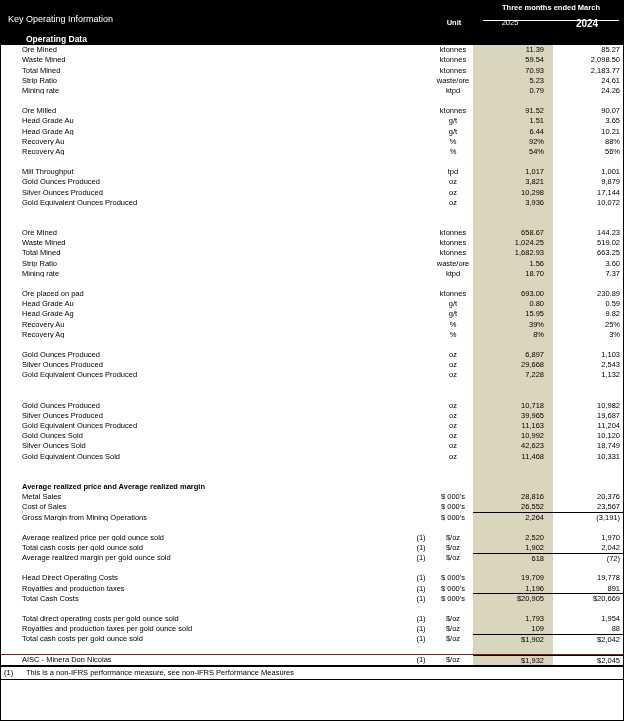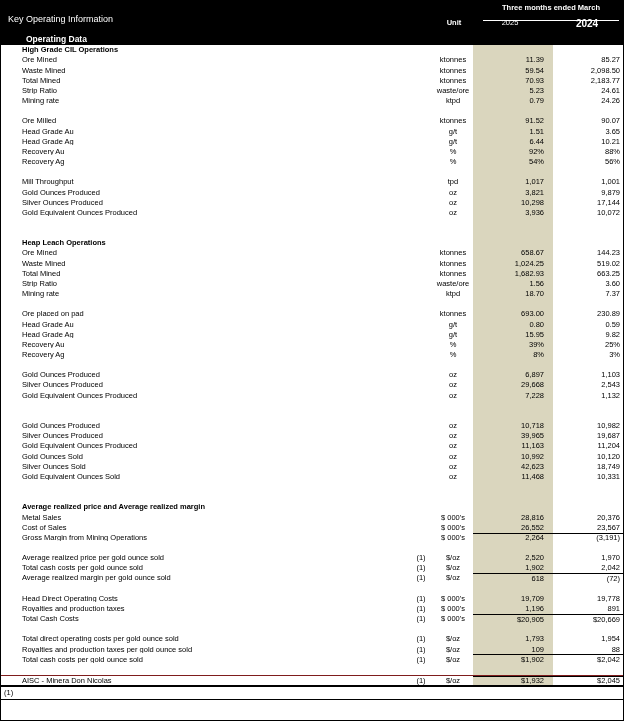--- a/index.html
+++ b/index.html
@@ -54,27 +54,20 @@
     <div class="title">Key Operating Information</div>
     <div class="unit-h">Unit</div>
     <div class="y25">2025</div>
     <div class="y24">2024</div>
     <div class="subtitle-wrap">
       <span class="subtitle">Operating Data</span>
     </div>
   </div>
 
   <div class="tbody">
-      <div class="row sec">
-        <div class="cell c-label">High Grade CIL Operations</div>
-        <div class="cell c-fn"></div>
-        <div class="cell c-unit"></div>
-        <div class="cell c-v25"></div>
-        <div class="cell c-v24"></div>
-      </div>
       <div class="row">
         <div class="cell c-label">Ore Mined</div>
         <div class="cell c-fn"></div>
         <div class="cell c-unit">ktonnes</div>
         <div class="cell c-v25">11.39</div>
         <div class="cell c-v24">85.27</div>
       </div>
       <div class="row">
         <div class="cell c-label">Waste Mined</div>
         <div class="cell c-fn"></div>
@@ -182,27 +175,20 @@
       </div>
       <div class="row">
         <div class="cell c-label"></div>
         <div class="cell c-fn"></div>
         <div class="cell c-unit"></div>
         <div class="cell c-v25"></div>
         <div class="cell c-v24"></div>
       </div>
       <div class="row">
         <div class="cell c-label"></div>
-        <div class="cell c-fn"></div>
-        <div class="cell c-unit"></div>
-        <div class="cell c-v25"></div>
-        <div class="cell c-v24"></div>
-      </div>
-      <div class="row sec">
-        <div class="cell c-label">Heap Leach Operations</div>
         <div class="cell c-fn"></div>
         <div class="cell c-unit"></div>
         <div class="cell c-v25"></div>
         <div class="cell c-v24"></div>
       </div>
       <div class="row">
         <div class="cell c-label">Ore Mined</div>
         <div class="cell c-fn"></div>
         <div class="cell c-unit">ktonnes</div>
         <div class="cell c-v25">658.67</div>
@@ -500,17 +486,18 @@
         <div class="cell c-fn">(1)</div>
         <div class="cell c-unit">$/oz</div>
         <div class="cell c-v25">$1,932</div>
         <div class="cell c-v24">$2,045</div>
       </div>
     </div>
 
   <div class="sep"></div>
   <div class="footnote">
     <span class="ref">(1)</span>
+    <span class="txt">This is a non-IFRS performance measure, see non-IFRS Performance Measures</span>
   </div>
   <div class="sep2"></div>
   <div class="bottom-strip"></div>
 
 </div>
 
 </body></html>

